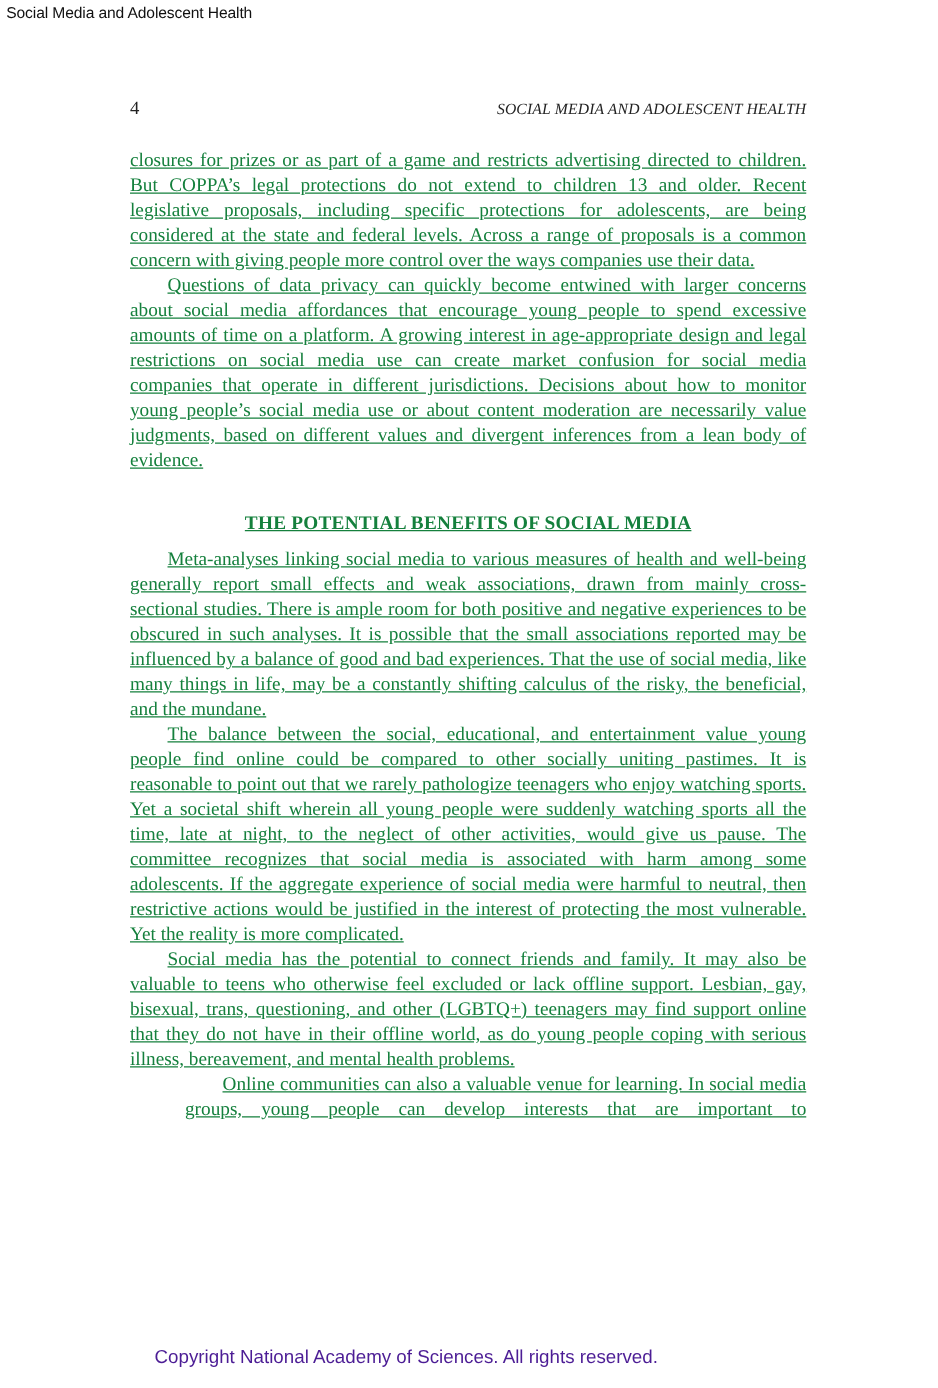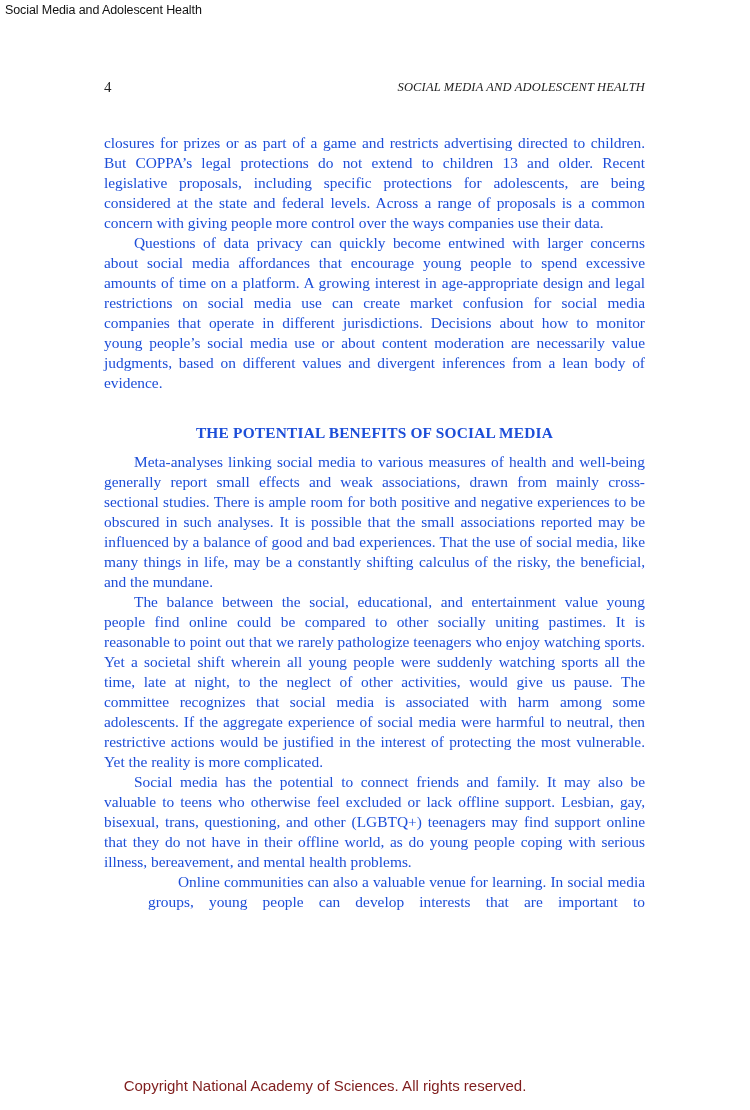--- a/index.html
+++ b/index.html
@@ -43,26 +43,27 @@
       right: 0;
       top: 1px;
       font-size: 12.5px;
       font-style: italic;
       letter-spacing: 0.15px;
       color: #222;
     }
     .body-text {
       position: absolute;
       left: 104px;
-      top: 133px;
+      top: 119px;
       width: 541px;
       font-family: "Liberation Serif", serif;
       font-size: 15.4px;
       line-height: 20px;
-      color: #1d4ed8;
+      color: #15803d;
+      text-decoration: underline;
     }
     .body-text p {
       margin: 0;
       text-align: justify;
       text-indent: 30px;
       hyphens: manual;
     }
     .body-text p.no-indent {
       text-indent: 0;
     }
@@ -75,21 +76,21 @@
       line-height: 20px;
     }
     .footer {
       position: absolute;
       left: 0;
       width: 650px;
       top: 1077px;
       text-align: center;
       font-family: "Liberation Sans", sans-serif;
       font-size: 15px;
-      color: #7f1d1d;
+      color: #4c1d95;
     }
   </style>
 </head>
 <body>
 
 <div class="top-label">Social Media and Adolescent Health</div>
 
 <div class="running-head">
   <span class="page-number">4</span>
   <span class="running-title">SOCIAL MEDIA AND ADOLESCENT HEALTH</span>

